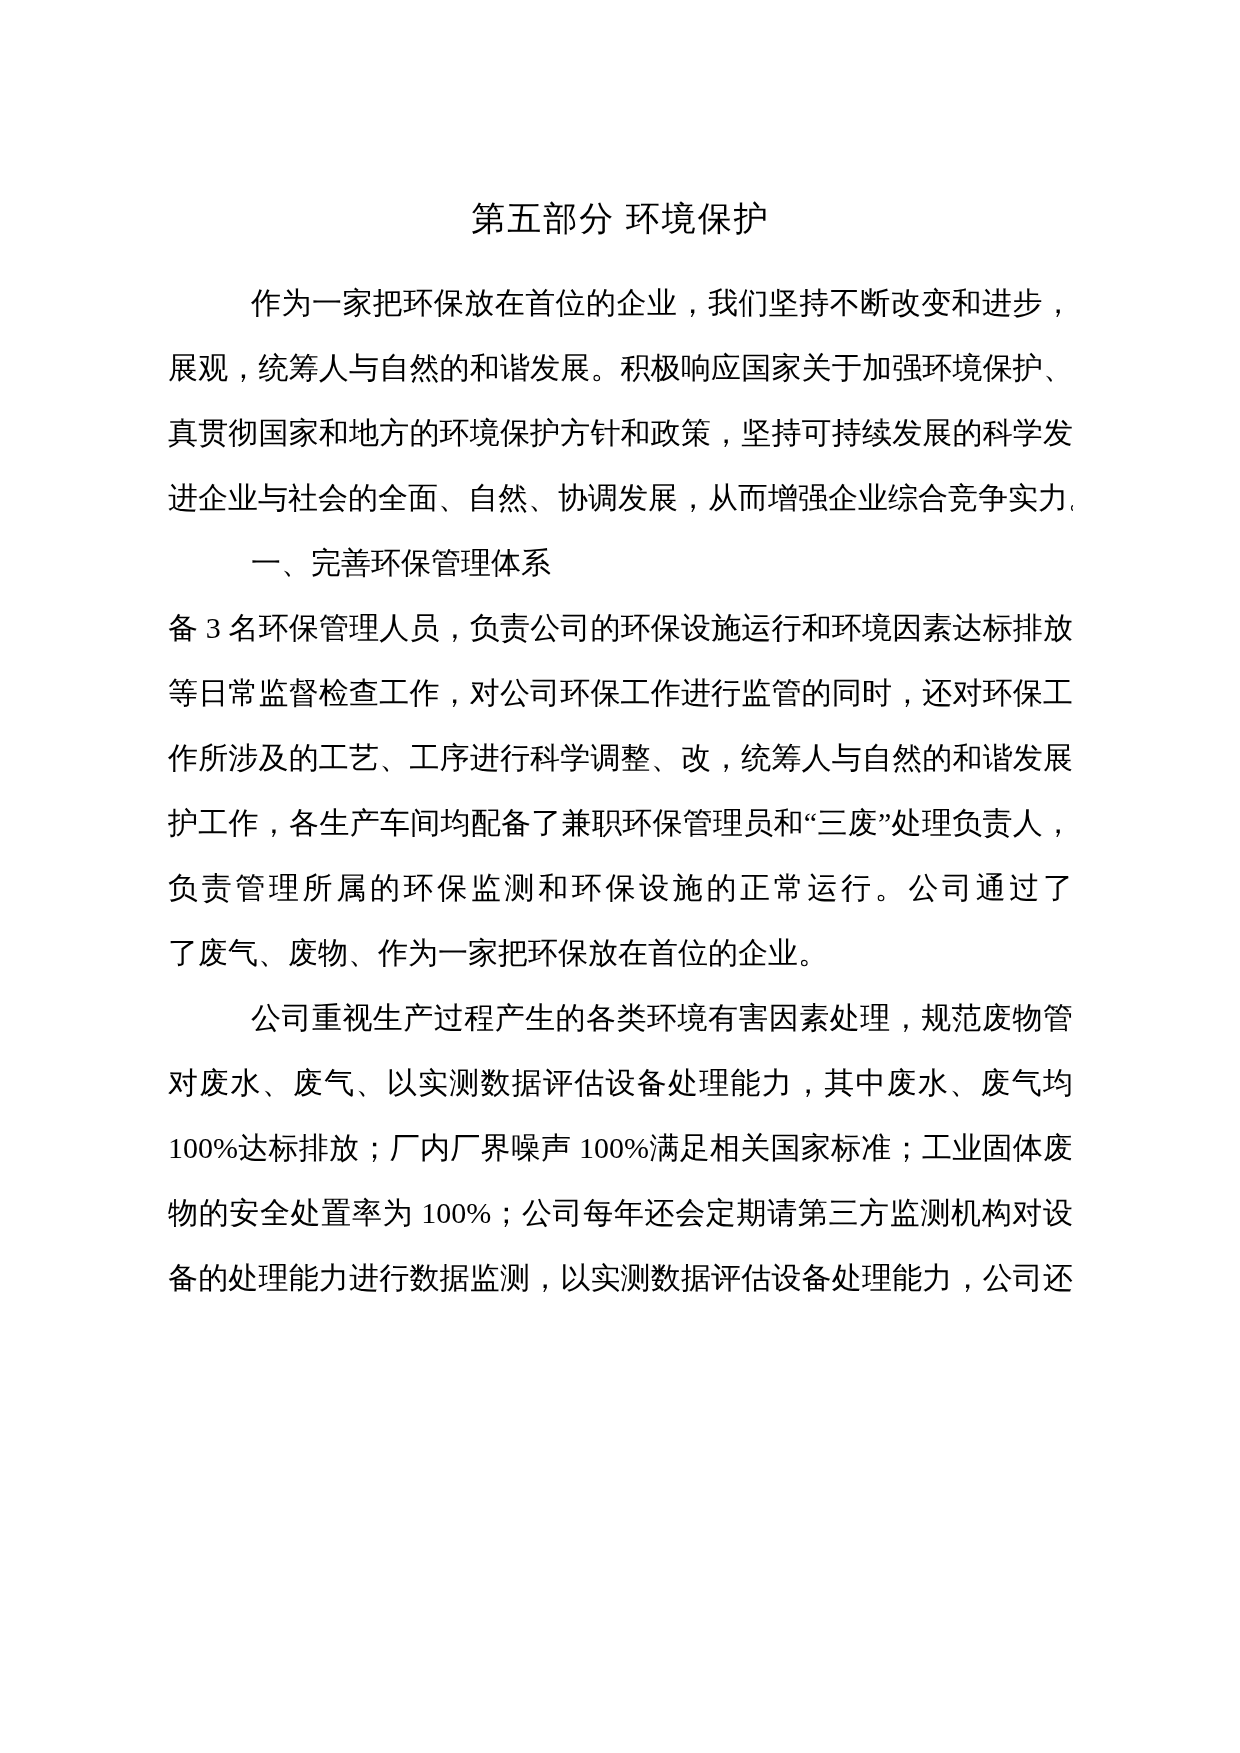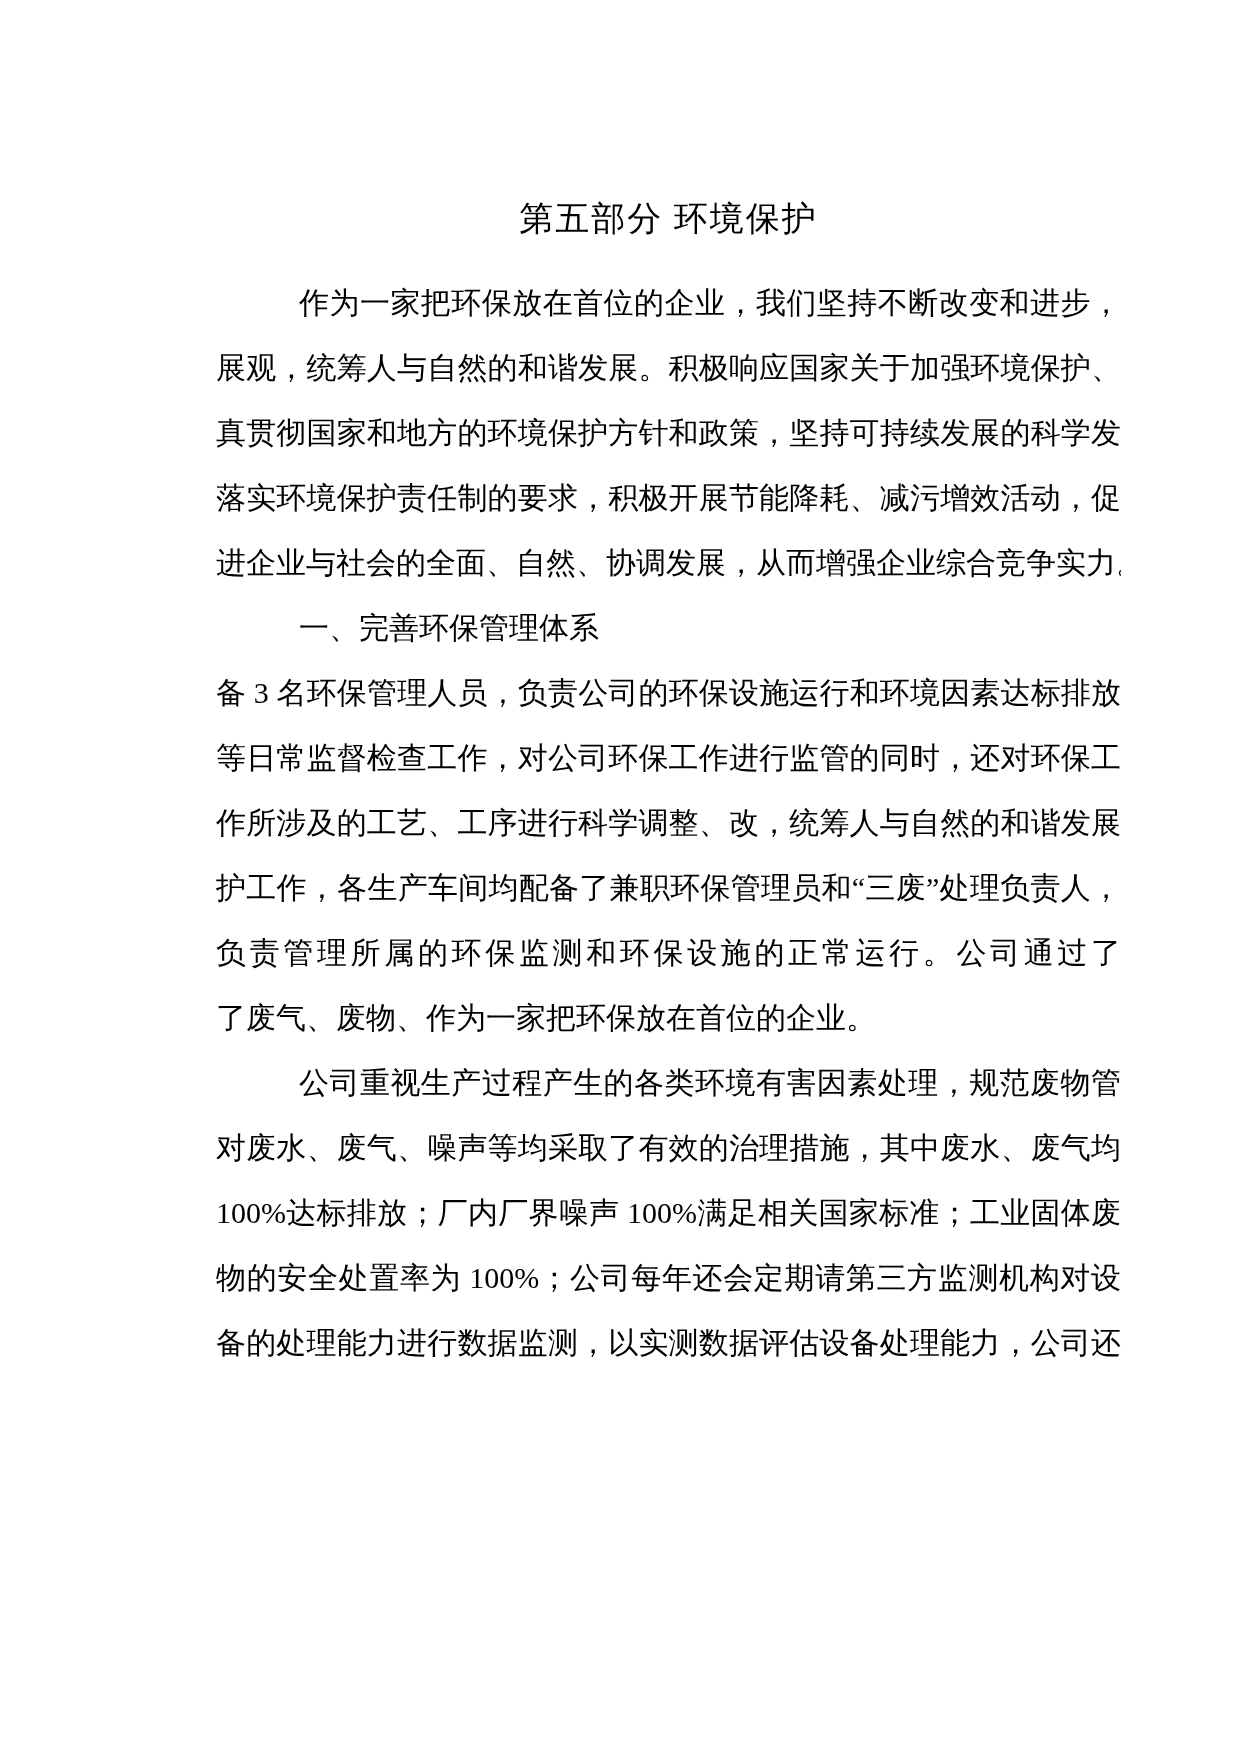--- a/index.html
+++ b/index.html
@@ -13,21 +13,20 @@
     background: #ffffff;
     overflow: hidden;
     font-family: "Liberation Serif", "DejaVu Serif", serif;
     color: #000000;
   }
   .doc-content {
     position: absolute;
     left: 168px;
     top: 196px;
     width: 905px;
-    margin-left: 48px;
   }
   .doc-title {
     text-align: center;
     font-size: 34px;
     line-height: 46px;
     font-weight: 400;
     letter-spacing: 2px;
     margin: 0 0 28px 0;
     white-space: pre;
   }
@@ -54,29 +53,28 @@
 </head>
 <body>
 
 <div class="doc-page">
   <div class="doc-content">
     <h1 class="doc-title">第五部分 环境保护</h1>
     <div class="doc-body">
         <div class="line justify indent">作为一家把环保放在首位的企业，我们坚持不断改变和进步，认</div>
         <div class="line justify">展观，统筹人与自然的和谐发展。积极响应国家关于加强环境保护、</div>
         <div class="line justify">真贯彻国家和地方的环境保护方针和政策，坚持可持续发展的科学发</div>
-        <div class="line justify">落实环境保护责任制的要求，积极开展节能降耗、减污增效活动，促</div>
         <div class="line">进企业与社会的全面、自然、协调发展，从而增强企业综合竞争实力。</div>
         <div class="line indent bold">一、完善环保管理体系</div>
         <div class="line justify">备 3 名环保管理人员，负责公司的环保设施运行和环境因素达标排放</div>
         <div class="line justify">等日常监督检查工作，对公司环保工作进行监管的同时，还对环保工</div>
         <div class="line justify">作所涉及的工艺、工序进行科学调整、改，统筹人与自然的和谐发展</div>
         <div class="line justify">护工作，各生产车间均配备了兼职环保管理员和“三废”处理负责人，</div>
         <div class="line justify">负责管理所属的环保监测和环保设施的正常运行。公司通过了</div>
         <div class="line">了废气、废物、作为一家把环保放在首位的企业。</div>
         <div class="line justify indent">公司重视生产过程产生的各类环境有害因素处理，规范废物管理，</div>
-        <div class="line justify">对废水、废气、噪声等均采取了有效的治理措施，其中废水、废气均</div>
+        <div class="line justify">对废水、废气、以实测数据评估设备处理能力，其中废水、废气均</div>
         <div class="line justify">100%达标排放；厂内厂界噪声 100%满足相关国家标准；工业固体废</div>
         <div class="line justify">物的安全处置率为 100%；公司每年还会定期请第三方监测机构对设</div>
         <div class="line justify">备的处理能力进行数据监测，以实测数据评估设备处理能力，公司还</div>
       </div>
   </div>
 </div>
 
 </body></html>

